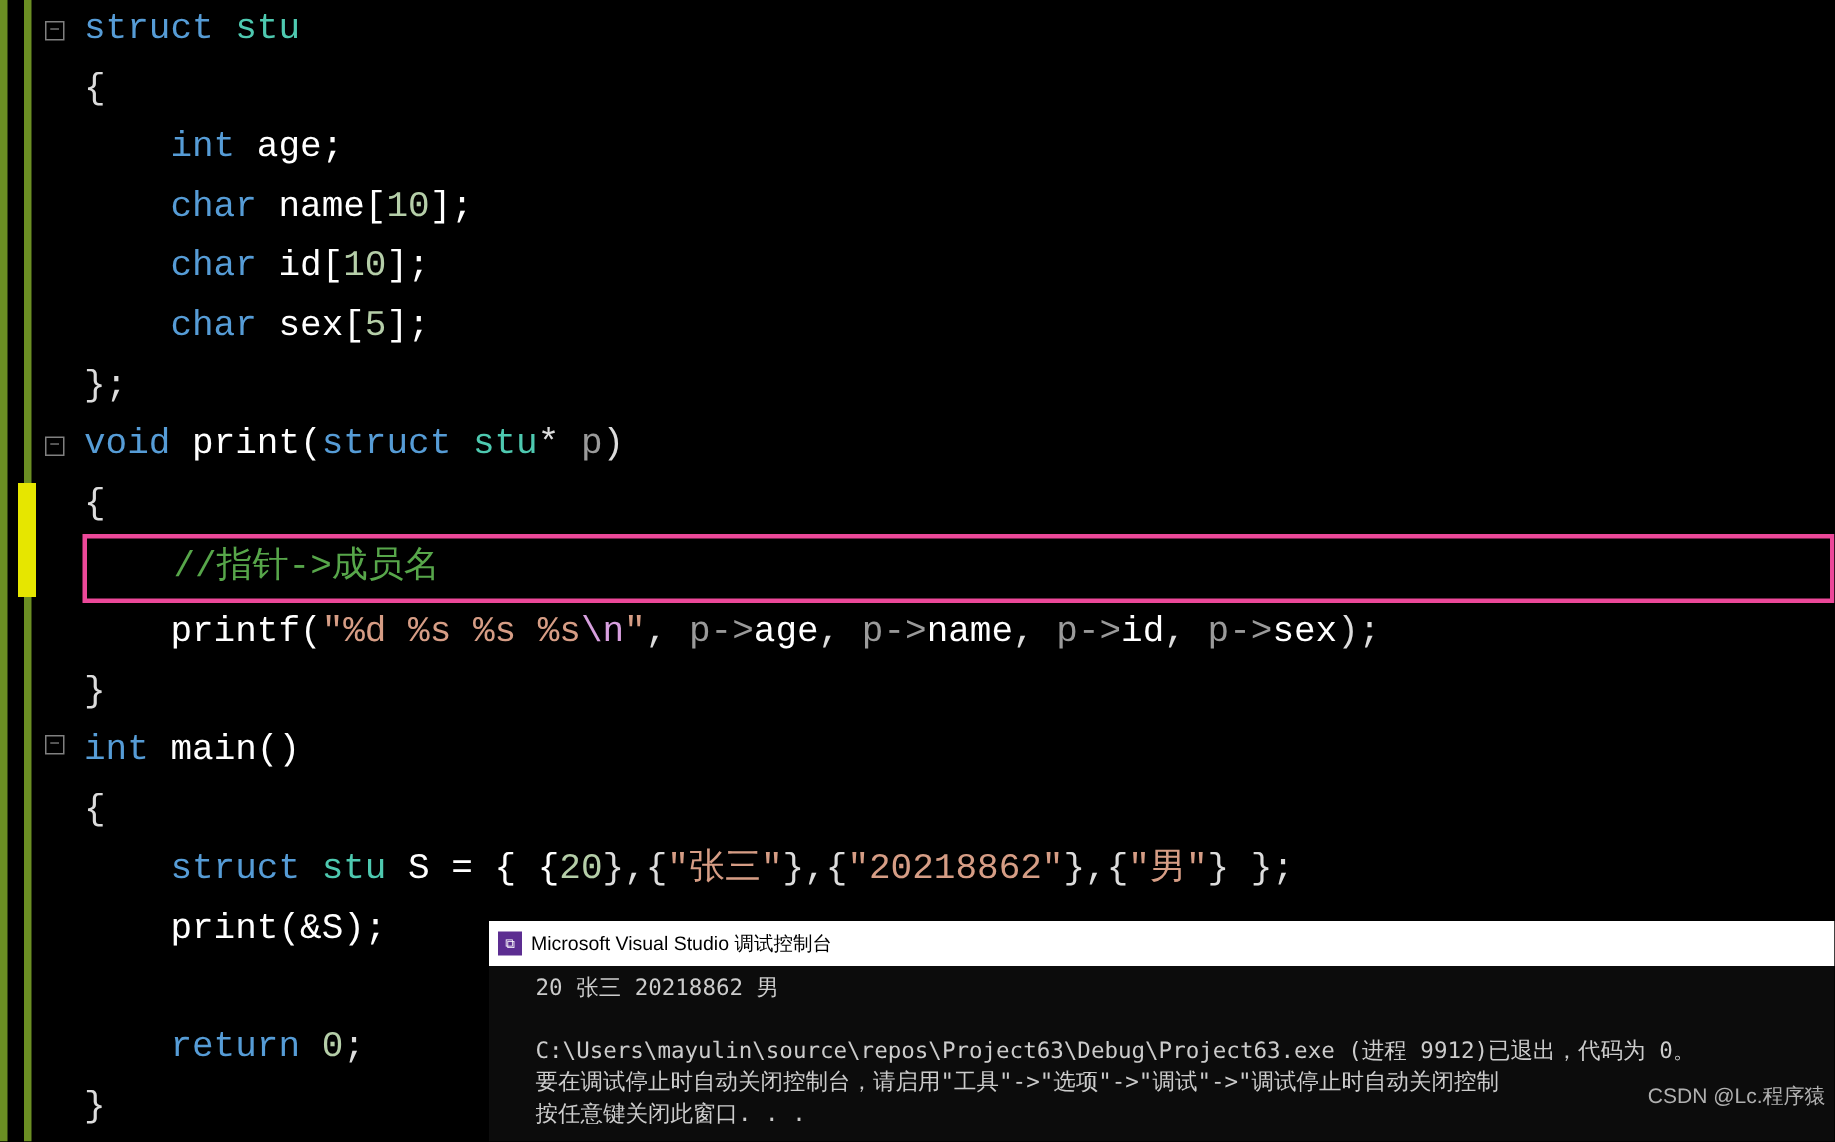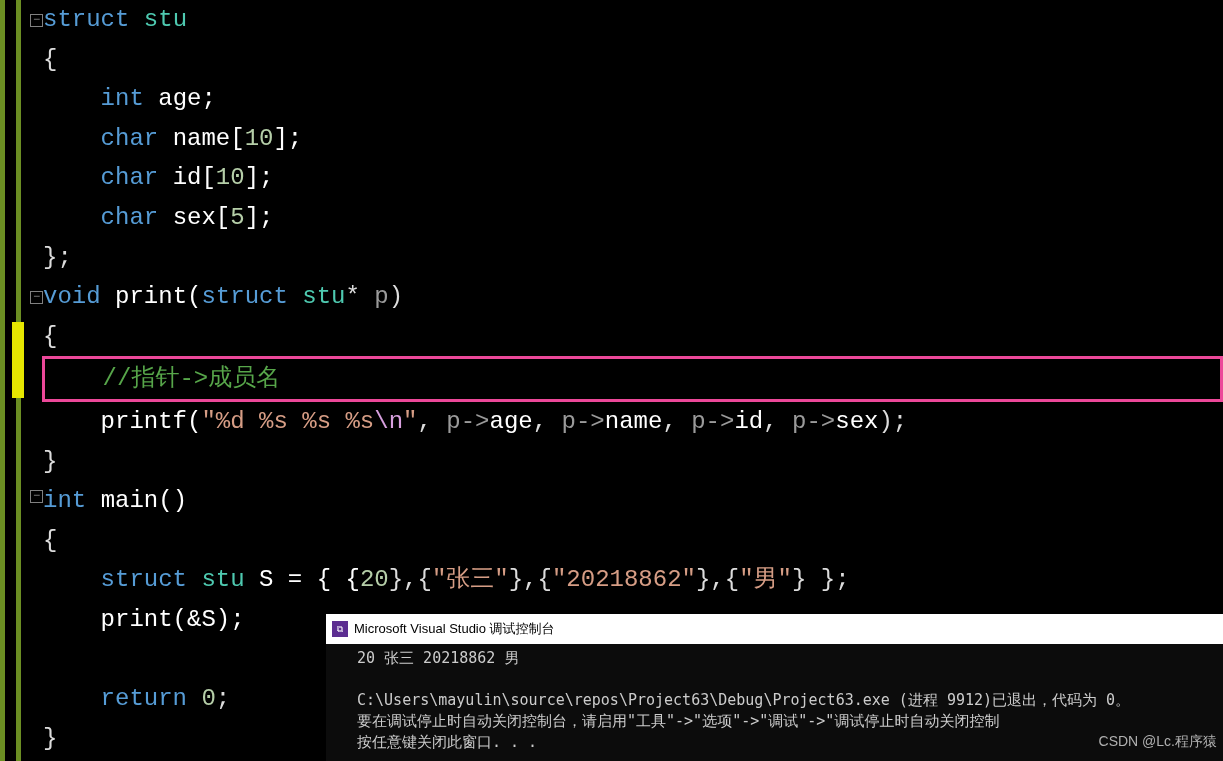--- a/index.html
+++ b/index.html
@@ -9,21 +9,21 @@
     font-size: 24px;
     color: #dcdcdc;
     line-height: 1.65;
     width: 1223px;
     height: 761px;
     overflow: hidden;
     position: relative;
   }
   .editor {
     position: relative;
-    padding-left: 43px;
+    padding-left: 56px;
   }
   .gutter-bar {
     position: absolute;
     left: 0;
     top: 0;
     width: 5px;
     height: 761px;
     background: #6b8e23;
   }
   .gutter-bar2 {
@@ -102,21 +102,21 @@
   }
   .console-body {
     color: #cccccc;
     padding: 4px 4px;
     white-space: pre-wrap;
     margin-left: 27px;
   }
   .watermark {
     position: absolute;
     right: 6px;
-    bottom: 8px;
+    bottom: 19px;
     color: #b0b0b0;
     font-size: 14px;
     font-family: "Microsoft YaHei", sans-serif;
     z-index: 10;
   }
 </style>
 </head>
 <body>
 
 <div class="gutter-bar"></div>

